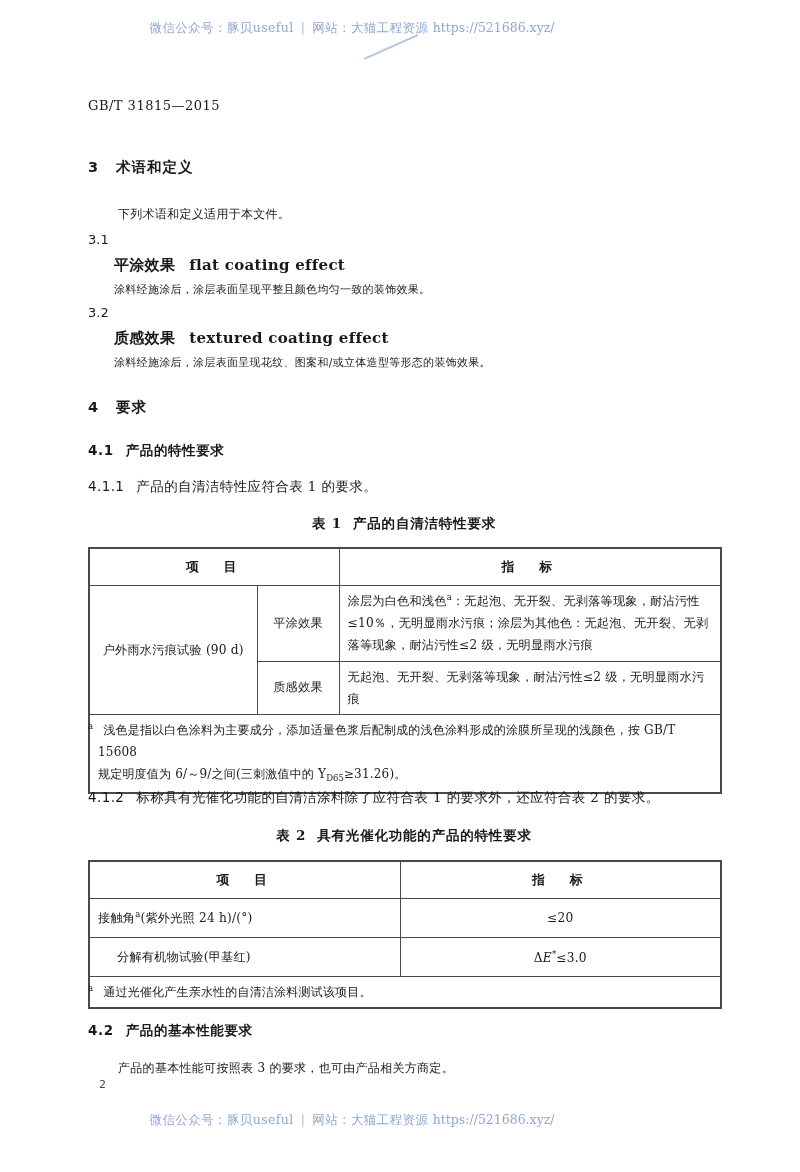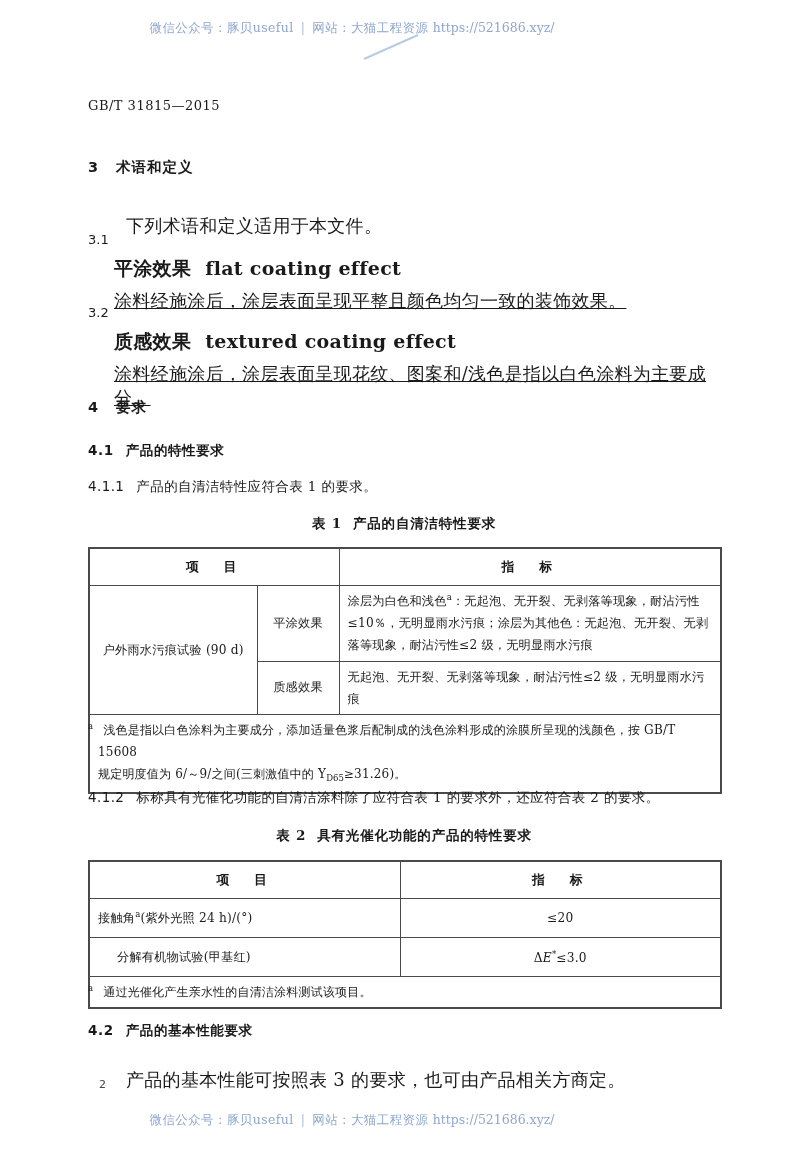--- a/index.html
+++ b/index.html
@@ -91,45 +91,44 @@
 
   .clause {
     font-size: 13.5px;
     margin: 0;
     letter-spacing: 0.4px;
   }
   .clause .num { font-family: "DejaVu Sans", "Liberation Sans", sans-serif; }
   .clause .txt { margin-left: 12px; }
 
   .para {
-    font-size: 18px;
-    margin: 12px;
+    font-size: 12px;
+    margin: 4px;
     letter-spacing: 0.3px;
   }
   .indent { text-indent: 26px; }
 
   .term-num {
     font-size: 13px;
     font-family: "DejaVu Sans", "Liberation Sans", sans-serif;
     margin: 0;
   }
   .term-head {
-    font-size: 19px;
+    font-size: 15px;
     font-weight: bold;
     margin: 0;
     padding-left: 26px;
     letter-spacing: 0.3px;
   }
   .term-head .en { margin-left: 14px; }
   .term-body {
-    font-size: 18px;
+    font-size: 11px;
     margin: 0;
     padding-left: 26px;
     letter-spacing: 0.3px;
-    text-decoration: underline;
   }
 
   .table-caption {
     font-size: 13.5px;
     font-weight: bold;
     text-align: center;
     margin: 4px;
     letter-spacing: 0.8px;
   }
   .table-caption .cap-ttl { margin-left: 11px; }
@@ -226,21 +225,21 @@
       <span>平涂效果</span><span class="en">flat coating effect</span>
     </p>
     <p class="term-body" style="margin-top:7px;">涂料经施涂后，涂层表面呈现平整且颜色均匀一致的装饰效果。</p>
   </div>
 
   <div class="content" style="top:305px;">
     <p class="term-num">3.2</p>
     <p class="term-head" style="margin-top:9px;">
       <span>质感效果</span><span class="en">textured coating effect</span>
     </p>
-    <p class="term-body" style="margin-top:7px;">涂料经施涂后，涂层表面呈现花纹、图案和/浅色是指以白色涂料为主要成分。</p>
+    <p class="term-body" style="margin-top:7px;">涂料经施涂后，涂层表面呈现花纹、图案和/或立体造型等形态的装饰效果。</p>
   </div>
 
   <div class="content" style="top:398px;">
     <p class="h1">
       <span class="num">4</span><span class="ttl">要求</span>
     </p>
   </div>
 
   <div class="content" style="top:442px;">
     <p class="h2">

